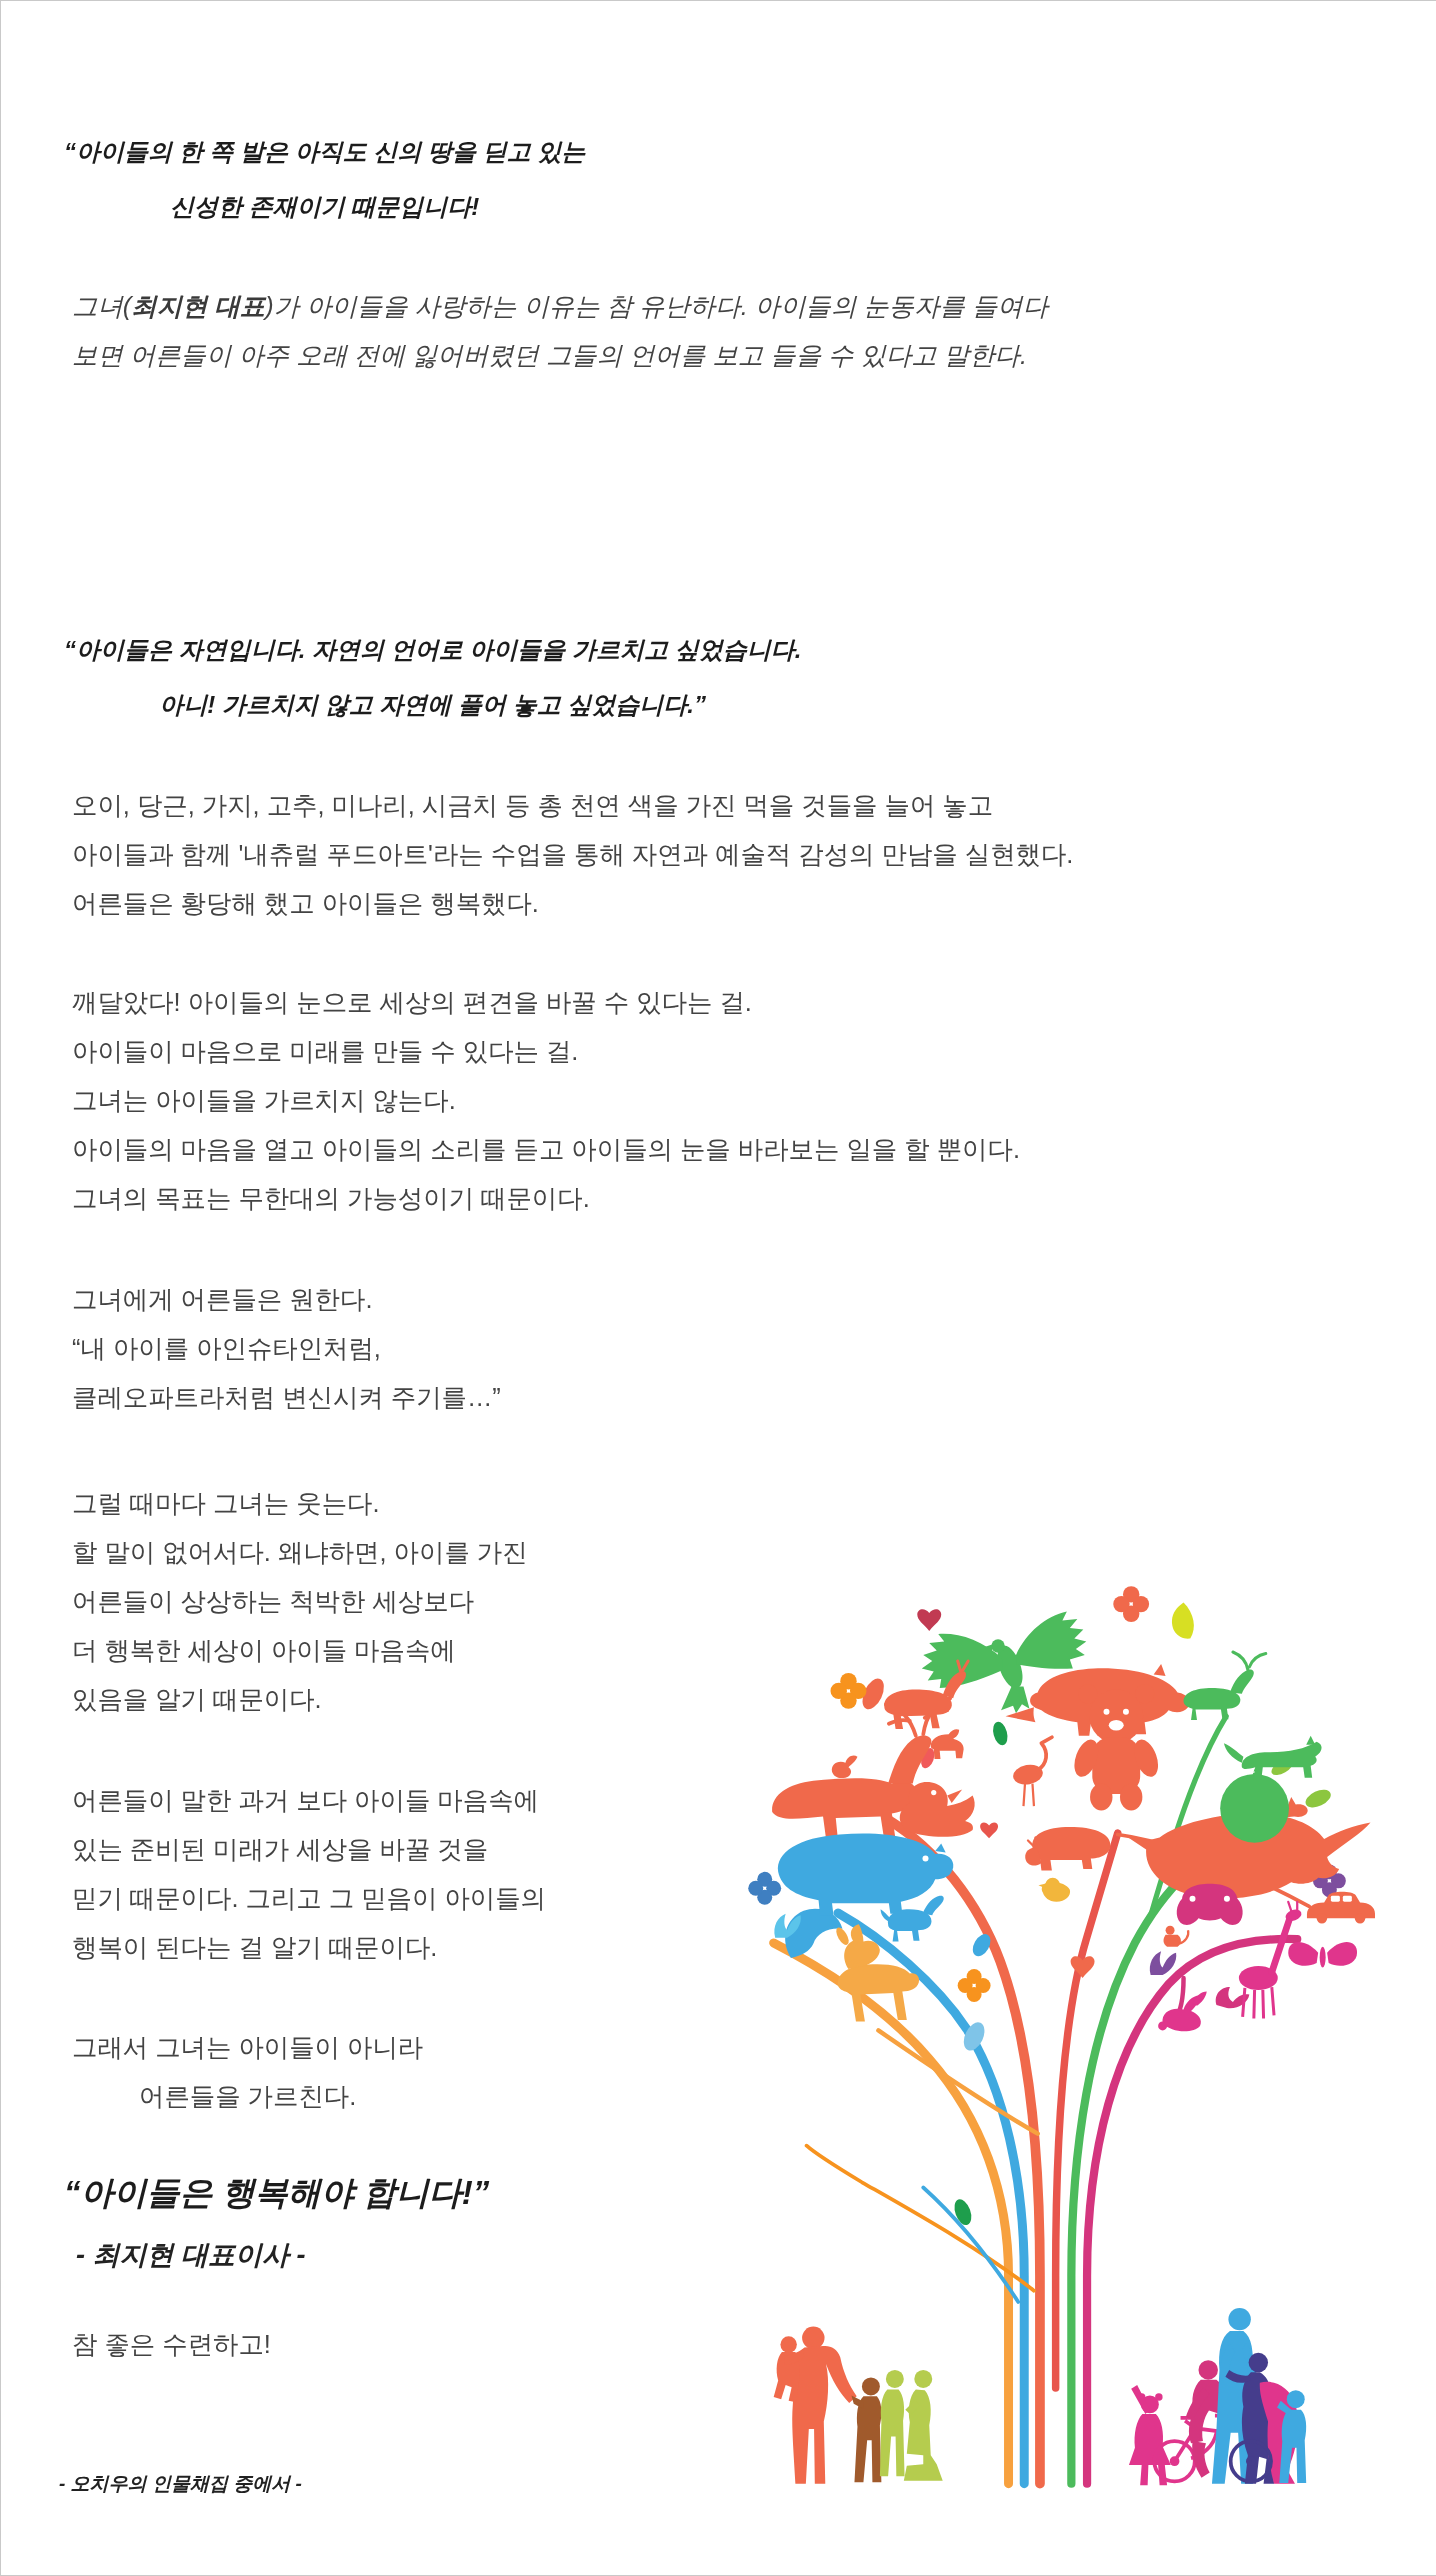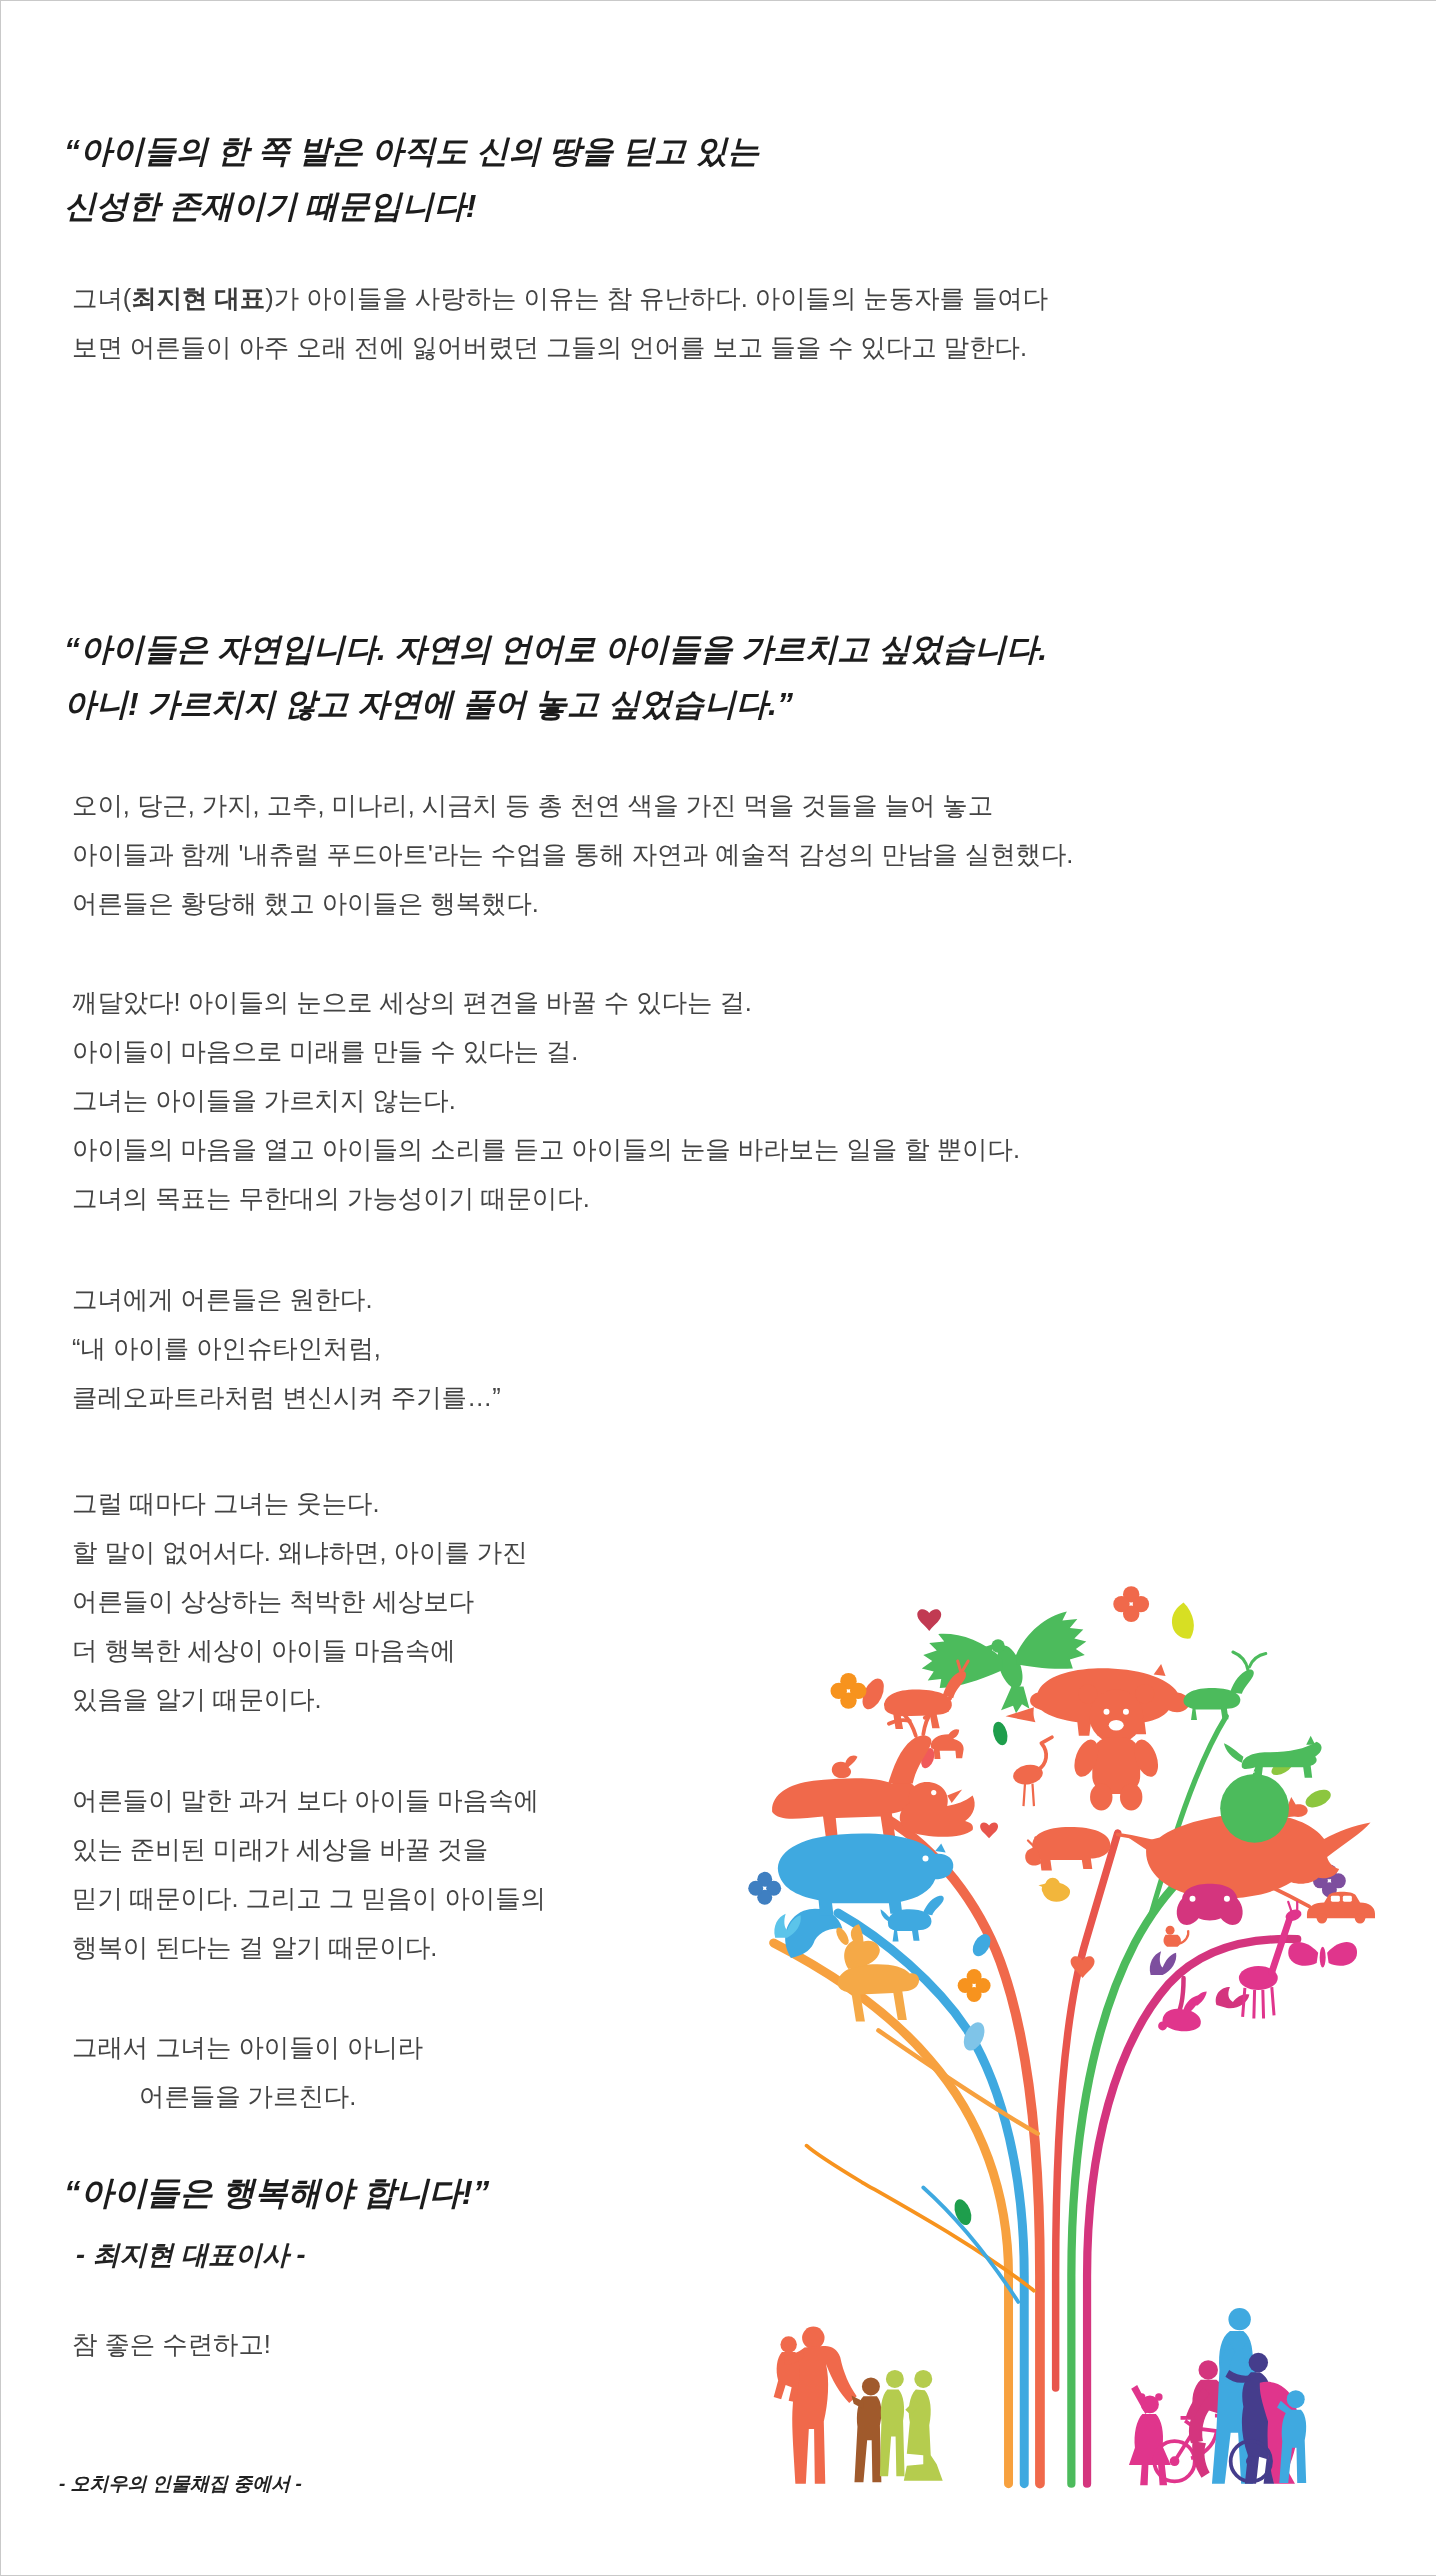--- a/index.html
+++ b/index.html
@@ -23,41 +23,41 @@
   }
   .para b{font-weight:700;color:#3a3a3a;}
   .quote{
     position:absolute;
     left:63px;
     white-space:pre-line;
     font-weight:700;
     font-style:italic;
     color:#1c1c1c;
   }
-  .quote-lg{font-size:32px;line-height:55px;}
+  .quote-lg{font-size:24px;line-height:55px;text-align:center;}
   .quote-xl{font-size:33px;line-height:45px;}
   .sig{
     position:absolute;
     font-weight:700;font-style:italic;
     color:#222;
     white-space:pre-line;
     margin-top:7px;
   }
   .illus{position:absolute;left:659px;top:1519px;width:718px;height:973px;}
   svg{display:block;}
 </style>
 </head>
 <body>
 
 <div class="page">
 
   <div class="quote quote-lg" style="top:123px;">“아이들의 한 쪽 발은 아직도 신의 땅을 딛고 있는
 신성한 존재이기 때문입니다!</div>
 
-  <div class="para" style="top:273px;"><span>그녀(</span><b>최지현 대표</b><span>)가 아이들을 사랑하는 이유는 참 유난하다. 아이들의 눈동자를 들여다
+  <div class="para" style="top:281px;font-style:italic;"><span>그녀(</span><b>최지현 대표</b><span>)가 아이들을 사랑하는 이유는 참 유난하다. 아이들의 눈동자를 들여다
 보면 어른들이 아주 오래 전에 잃어버렸던 그들의 언어를 보고 들을 수 있다고 말한다.</span></div>
 
 
   <div class="quote quote-lg" style="top:621px;">“아이들은 자연입니다. 자연의 언어로 아이들을 가르치고 싶었습니다.
 아니! 가르치지 않고 자연에 풀어 놓고 싶었습니다.”</div>
 
   <div class="para" style="top:780px;">오이, 당근, 가지, 고추, 미나리, 시금치 등 총 천연 색을 가진 먹을 것들을 늘어 놓고
 아이들과 함께 '내츄럴 푸드아트'라는 수업을 통해 자연과 예술적 감성의 만남을 실현했다.
 어른들은 황당해 했고 아이들은 행복했다.</div>
 

